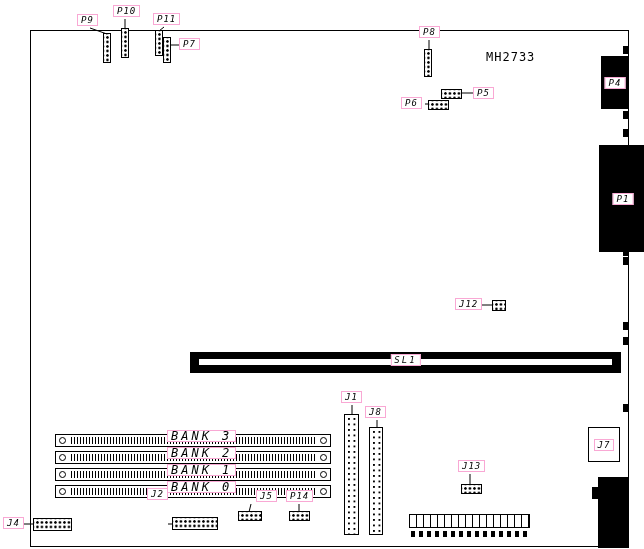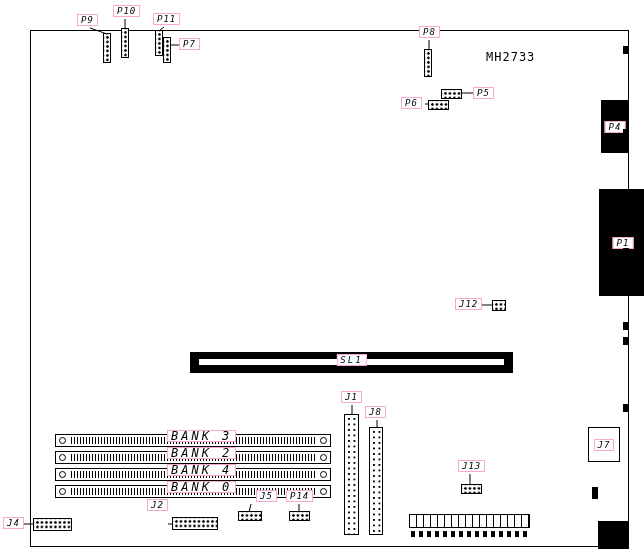--- a/index.html
+++ b/index.html
@@ -26,21 +26,21 @@
           background-color:#fff; padding:2px 13px;
           background-image:repeating-linear-gradient(90deg,#000 0 1px,#fff 1px 3px);
           background-clip:content-box; z-index:1; }
   .hole { position:absolute; width:7px; height:7px; border:1px solid #000; border-radius:50%;
           background:#fff; top:2px; }
   .hole-l { left:3px; } .hole-r { right:3px; }
   .bank-lbl { letter-spacing:3px; font-size:12px; }
   .slot { position:absolute; background:#000; z-index:1; }
   .slot-strip { position:absolute; left:9px; right:9px; top:7px; height:6px; background:#fff; }
   .slot-lbl { left:50%; top:2px; transform:translateX(-50%); letter-spacing:2px; }
-  .port { position:absolute; background:#000; z-index:2;margin-top:44px; }
+  .port { position:absolute; background:#000; z-index:2; }
   .port-lbl { left:50%; top:50%; transform:translate(-50%,-50%); }
   .tab { position:absolute; width:6px; height:8px; background:#000; z-index:2; }
   .outline-box { position:absolute; border:1px solid #000; background:#fff;
                  display:flex; align-items:center; justify-content:center; z-index:2; }
   .pinstrip { position:absolute; border:1px solid #000; background-color:#fff;
               background-image:repeating-linear-gradient(90deg,#fff 0 6px,#000 6px 7px);
               z-index:2; }
   .pinrow { position:absolute;
             background-image:repeating-linear-gradient(90deg,#000 0 4px,transparent 4px 8px);
             z-index:2; }
@@ -70,21 +70,21 @@
   <div class="pin-grid" style="left:369px;top:427px;width:14px;height:108px;background-size:5.5px 5.5px"></div>
   <div class="pin-grid" style="left:461px;top:484px;width:21px;height:10px"></div>
 
   <div class="pin-grid" style="left:238px;top:511px;width:24px;height:10px"></div>
   <div class="pin-grid" style="left:289px;top:511px;width:21px;height:10px"></div>
   <div class="pin-grid" style="left:172px;top:517px;width:46px;height:13px"></div>
   <div class="pin-grid" style="left:33px;top:518px;width:39px;height:13px"></div>
   <div class="pinstrip" style="left:409px;top:514px;width:121px;height:14px"></div>
   <div class="pinrow" style="left:411px;top:531px;width:117px;height:6px"></div>
 
-  <div class="slot" style="left:190px;top:352px;width:323px;height:21px">
+  <div class="slot" style="left:190px;top:352px;width:431px;height:21px">
     <div class="slot-strip"></div>
     <div class="lbl slot-lbl">SL1</div>
   </div>
 
   <div class="simm" style="top:434px">
     <span class="hole hole-l"></span>
     <span class="hole hole-r"></span>
   </div>
   <div class="simm" style="top:451px">
     <span class="hole hole-l"></span>
@@ -93,21 +93,21 @@
   <div class="simm" style="top:468px">
     <span class="hole hole-l"></span>
     <span class="hole hole-r"></span>
   </div>
   <div class="simm" style="top:485px">
     <span class="hole hole-l"></span>
     <span class="hole hole-r"></span>
   </div>
   <div class="lbl bank-lbl" style="left:167px;top:430px">BANK 3</div>
   <div class="lbl bank-lbl" style="left:167px;top:447px">BANK 2</div>
-  <div class="lbl bank-lbl" style="left:167px;top:464px">BANK 4</div>
+  <div class="lbl bank-lbl" style="left:167px;top:464px">BANK 1</div>
   <div class="lbl bank-lbl" style="left:167px;top:481px">BANK 0</div>
 
   <div class="tab" style="left:623px;top:46px"></div>
   <div class="port" style="left:601px;top:56px;width:28px;height:53px">
     <div class="lbl port-lbl">P4</div>
   </div>
   <div class="tab" style="left:623px;top:111px"></div>
 
   <div class="tab" style="left:623px;top:129px"></div>
   <div class="port" style="left:599px;top:145px;width:48px;height:107px">
@@ -152,16 +152,16 @@
   <div class="lbl" style="left:179px;top:38px">P7</div>
   <div class="lbl" style="left:419px;top:26px">P8</div>
   <div class="lbl" style="left:473px;top:87px">P5</div>
   <div class="lbl" style="left:401px;top:97px">P6</div>
   <div class="lbl" style="left:455px;top:298px">J12</div>
   <div class="lbl" style="left:341px;top:391px">J1</div>
   <div class="lbl" style="left:365px;top:406px">J8</div>
   <div class="lbl" style="left:458px;top:460px">J13</div>
   <div class="lbl" style="left:256px;top:490px">J5</div>
   <div class="lbl" style="left:286px;top:490px">P14</div>
-  <div class="lbl" style="left:147px;top:499px">J2</div>
+  <div class="lbl" style="left:147px;top:488px">J2</div>
   <div class="lbl" style="left:3px;top:517px">J4</div>
 
 </div>
 
 </body></html>

